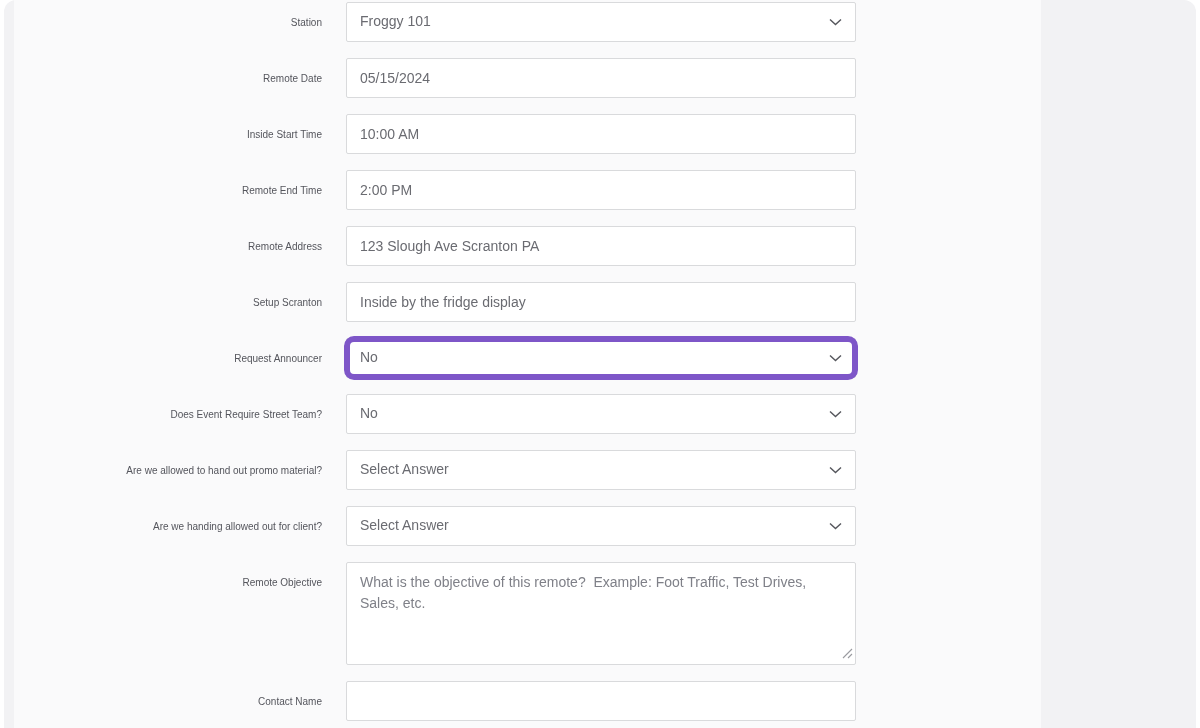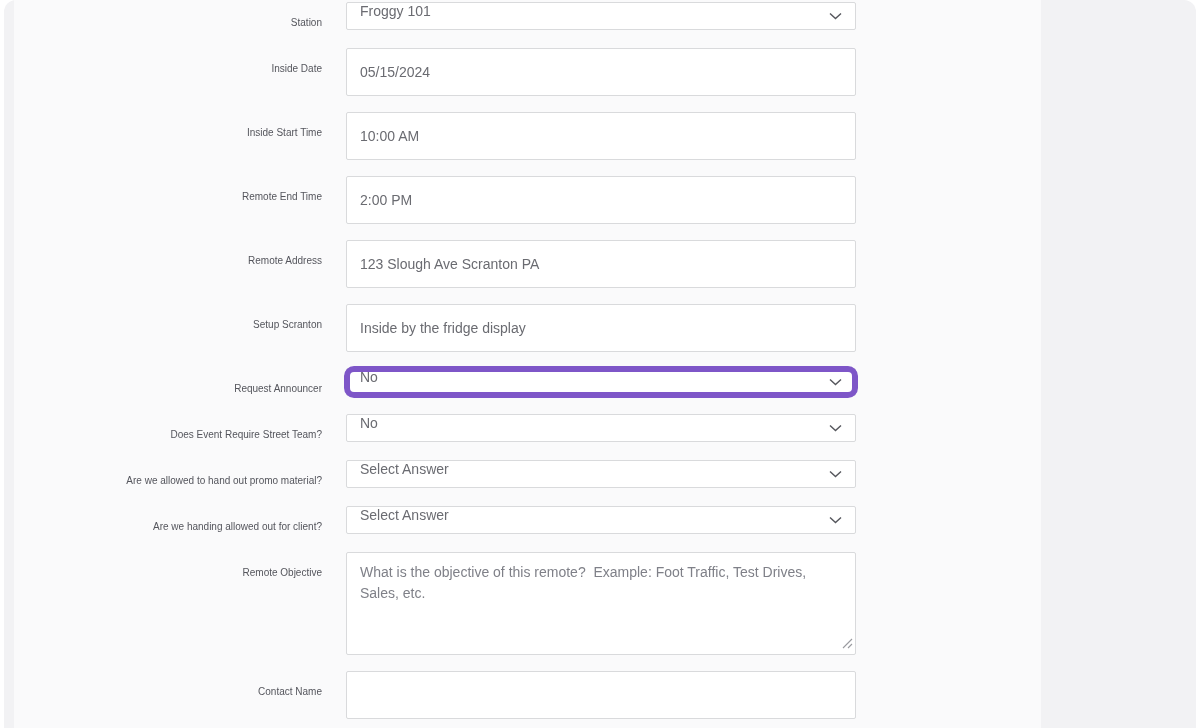--- a/index.html
+++ b/index.html
@@ -22,24 +22,24 @@
   .row-label {
     flex: none; width: 308px; padding: 11px 0 0 46px;
     text-align: right; font-size: 10px; line-height: 19px; color: #54555c;
   }
   .control { flex: none; position: relative; margin-left: 24px; width: 510px; }
   .input, .select, .textarea {
     width: 100%; border: 1px solid #d9dadc; background: #ffffff;
     border-radius: 2px; font-size: 14px; color: #6a6b71;
     font-family: "Liberation Sans", sans-serif;
   }
-  .input { height: 48px; padding: 0 13px; outline: none; }
+  .input { height: 40px; padding: 0 13px; outline: none; }
   .select {
-    height: 28px; padding: 0 34px 0 13px;
-    display: flex; align-items: flex-start; cursor: pointer; position: relative;
+    height: 40px; padding: 0 34px 12px 13px;
+    display: flex; align-items: flex-end; cursor: pointer; position: relative;
   }
   .select-value { white-space: nowrap; overflow: hidden; }
   .chevron {
     position: absolute; right: 13px; top: 50%; transform: translateY(-50%);
     display: flex; pointer-events: none;
   }
   .textarea {
     display: block; height: 103px; padding: 9px 13px; line-height: 21px;
     resize: none; outline: none;
   }
@@ -63,21 +63,21 @@
               <span class="select-value">Froggy 101</span>
               <span class="chevron">
                 <svg width="13" height="8" viewBox="0 0 13 8">
                   <path d="M1 1.5 L6.5 6.6 L12 1.5" fill="none" stroke="#55565c" stroke-width="1.4"></path>
                 </svg>
               </span>
             </div>
           </div>
         </div>
         <div class="row">
-          <label class="row-label">Inside Date</label>
+          <label class="row-label">Remote Date</label>
           <div class="control"><input type="text" class="input" value="05/15/2024" style=""></div>
         </div>
         <div class="row">
           <label class="row-label">Inside Start Time</label>
           <div class="control"><input type="text" class="input" value="10:00 AM" style=""></div>
         </div>
         <div class="row">
           <label class="row-label">Remote End Time</label>
           <div class="control"><input type="text" class="input" value="2:00 PM" style=""></div>
         </div>

